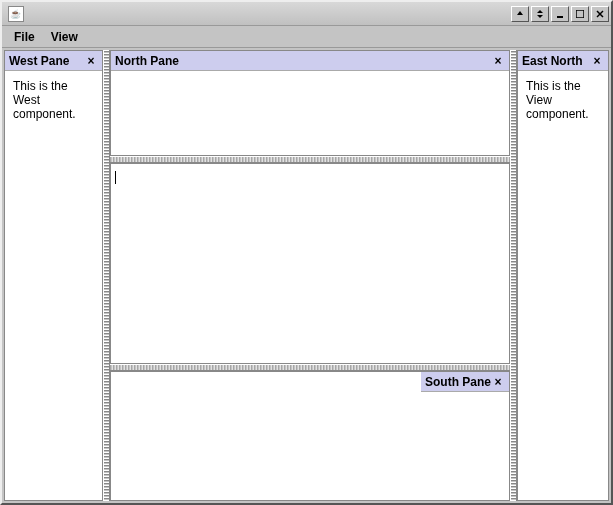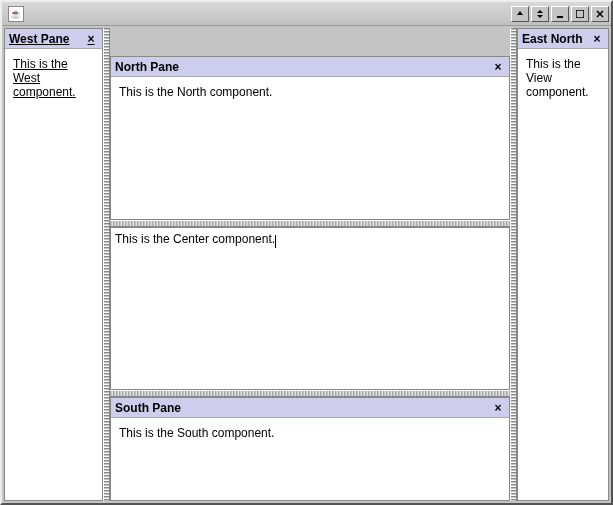--- a/index.html
+++ b/index.html
@@ -87,21 +87,21 @@
   border-top: 1px solid #fff;
   border-bottom: 1px solid #888;
   cursor: row-resize;
   background-image: repeating-linear-gradient(90deg, #888 0 1px, #fff 1px 2px, transparent 2px 3px);
   background-size: 3px 7px;
   background-position: center;
   background-repeat: repeat-x;
 }
 .west-col {
   width: 99px;
-  display: flex; flex-direction: column; text-decoration: underline;
+  display: flex; flex-direction: column;
 }
 .east-col {
   width: 92px;
   display: flex; flex-direction: column;
 }
 .center-col {
   flex: 1;
   display: flex; flex-direction: column;
   min-width: 0;
 }
@@ -125,22 +125,22 @@
   text-align: center;
   font-weight: bold;
   cursor: pointer;
 }
 .pane-body {
   flex: 1;
   padding: 8px;
   background: #fff;
   overflow: hidden;
 }
-.north-pane { height: 164px; margin-top: 28px; }
-.south-pane { height: 104px; }
+.north-pane { height: 106px; }
+.south-pane { height: 130px; align-items: flex-end; }
 .center-text {
   flex: 1;
   min-height: 0;
   background: #fff;
   border: 1px solid #888;
   padding: 4px;
   position: relative;
 }
 .caret { display: inline-block; width:0; height:13px; border-left:1px solid #000; vertical-align: text-bottom; position: relative; top:2px; }
 </style>
@@ -175,20 +175,24 @@
         </svg>
     </span>
     <span class="titlebar-btn">
       <svg width="8" height="8" viewBox="0 0 8 8">
           <line x1="1" y1="1" x2="7" y2="7" stroke="#000" stroke-width="1.5"></line>
           <line x1="7" y1="1" x2="1" y2="7" stroke="#000" stroke-width="1.5"></line>
         </svg>
     </span>
   </div>
 
+  <div class="menubar">
+    <span class="menu-item">File</span>
+    <span class="menu-item">View</span>
+  </div>
 
   <div class="content">
 
     <div class="west-col">
       <div class="pane fill-v">
         <div class="pane-header">
           <span class="pane-title">West Pane</span>
           <span class="close-x">×</span>
         </div>
         <div class="pane-body">This is the West component.</div>
@@ -197,37 +201,35 @@
 
     <div class="splitter-v"></div>
 
     <div class="center-col">
 
       <div class="pane north-pane">
         <div class="pane-header">
           <span class="pane-title">North Pane</span>
           <span class="close-x">×</span>
         </div>
-        <div class="pane-body">This is the North component.</div>
       </div>
 
       <div class="splitter-h"></div>
 
       <div class="center-text">
-        <span>This is the Center component.</span><span class="caret"></span>
+        <span class="caret"></span>
       </div>
 
       <div class="splitter-h"></div>
 
       <div class="pane south-pane">
         <div class="pane-header">
           <span class="pane-title">South Pane</span>
           <span class="close-x">×</span>
         </div>
-        <div class="pane-body">This is the South component.</div>
       </div>
 
     </div>
 
     <div class="splitter-v"></div>
 
     <div class="east-col">
       <div class="pane fill-v">
         <div class="pane-header">
           <span class="pane-title">East North</span>

